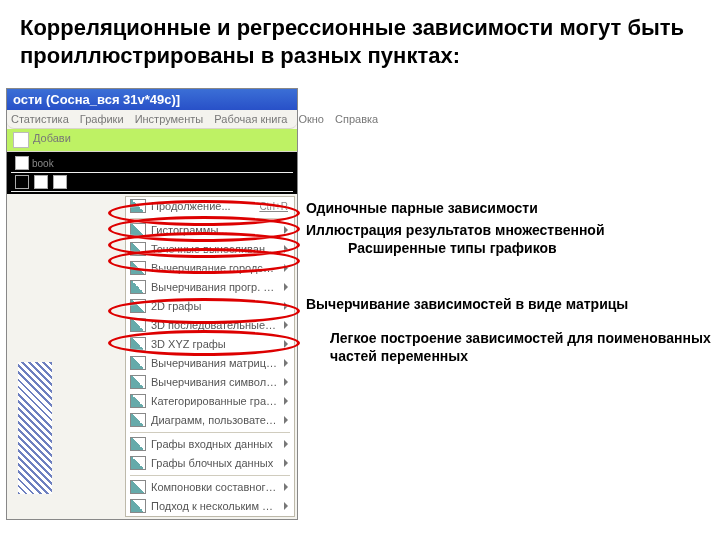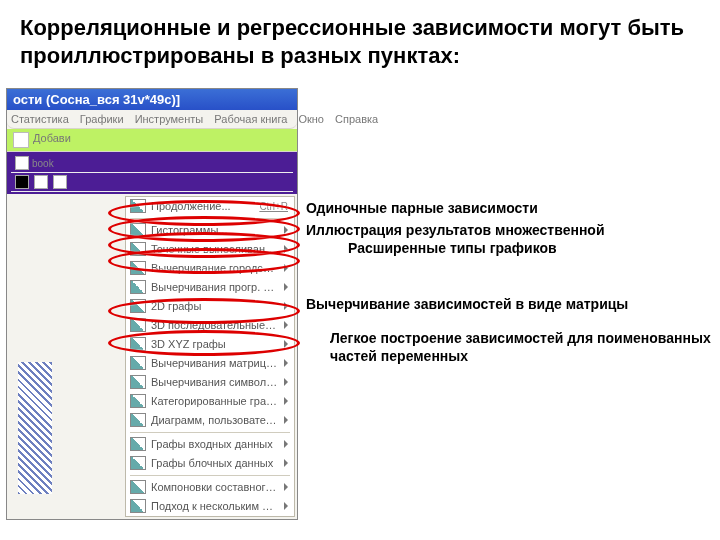--- a/index.html
+++ b/index.html
@@ -99,21 +99,21 @@
     border-left: 4px solid #777;
     margin-left: 6px;
   }
   .sidebar {
     position: absolute;
     left: 6px;
     top: 148px;
     width: 110px;
     height: 360px;
     border-right: 1px solid #ccc;
-    background: #4c1d95;
+    background: #000000;
     font-size: 10px;
     color: #888;
   }
   .sidebar .sb-row {
     padding: 2px 4px;
     border-bottom: 1px solid #eee;
     display: flex;
     align-items: center;
   }
   .sb-icon {

